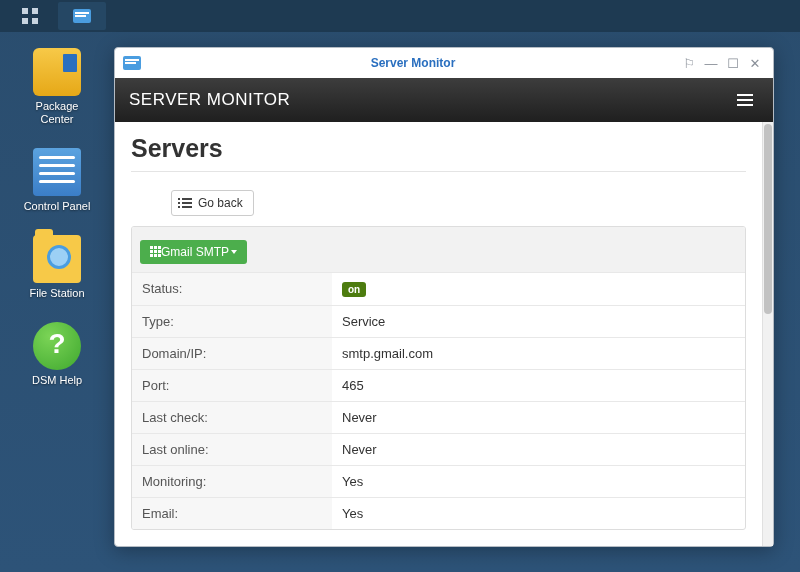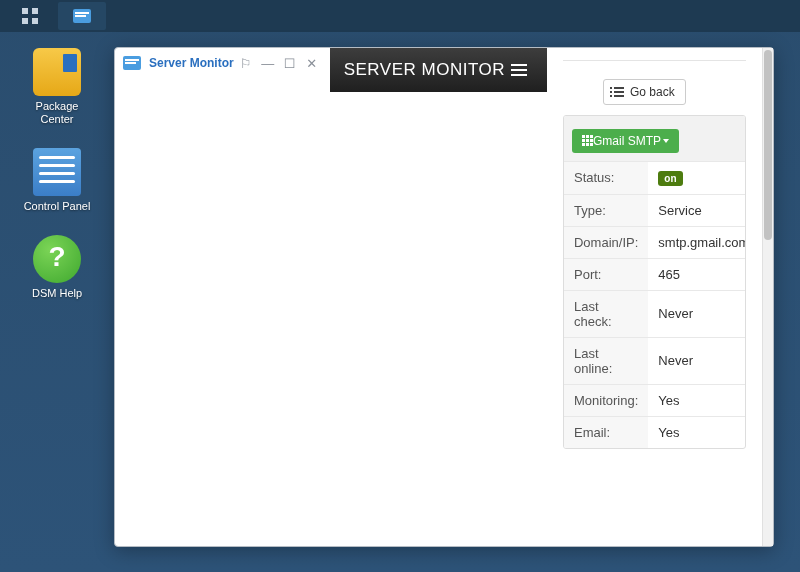--- a/index.html
+++ b/index.html
@@ -37,21 +37,21 @@
 .pkg-ic::after{content:'';position:absolute;right:4px;top:6px;width:14px;height:18px;background:#2a6fbf;border-radius:1px;}
 .cp-ic{background:linear-gradient(#5ba3e0,#3b7ec8);border-radius:4px;}
 .cp-ic::before{content:'';position:absolute;left:6px;top:8px;right:6px;height:3px;background:#fff;border-radius:2px;box-shadow:0 8px 0 #fff,0 16px 0 #fff,0 24px 0 #fff;}
 .fs-ic{width:48px;height:40px;margin-top:4px;background:#f7c948;border-radius:4px;position:relative;}
 .fs-ic::before{content:'';position:absolute;top:-6px;left:2px;width:18px;height:8px;background:#f7c948;border-radius:3px 3px 0 0;}
 .fs-ic::after{content:'';position:absolute;top:10px;left:14px;width:18px;height:18px;border:3px solid #4a9de0;border-radius:50%;background:#9cd0f5;}
 .help-ic{width:44px;height:44px;margin:2px auto;background:radial-gradient(circle at 35% 30%,#7bd456,#3fa82f);border-radius:50%;color:#fff;font-size:28px;font-weight:bold;line-height:44px;text-align:center;}
 .window {
   position:absolute; top:47px; left:114px; width:660px; height:500px;
   background:#fff; border:1px solid #b5bcc4; border-radius:4px;
-  box-shadow:0 4px 20px rgba(0,0,0,.3); display:flex; flex-direction:row;
+  box-shadow:0 4px 20px rgba(0,0,0,.3); display:flex; flex-direction:column;
 }
 .titlebar { height:30px; display:flex; align-items:center; padding:0 8px; }
 .titlebar .ic { width:18px; height:14px; margin-right:8px; }
 .titlebar .ttl { flex:1; text-align:center; color:#2a6fbf; font-size:12px; font-weight:bold; }
 .tb-ctrl { width:20px; height:20px; display:flex; align-items:center; justify-content:center; color:#8a9099; font-size:13px; margin-left:2px;}
 .app-header { height:44px; background:linear-gradient(#3d3d3d,#1f1f1f); color:#fff; display:flex; align-items:center; padding:0 14px; }
 .app-header .t { font-size:17px; font-weight:300; letter-spacing:.5px; }
 .hamburger { margin-left:auto; display:flex; flex-direction:column; gap:3px; padding:6px;}
 .hamburger span { width:16px; height:2px; background:#fff; }
 .content { flex:1; overflow:hidden; position:relative; display:flex; }
@@ -104,20 +104,24 @@
   <div class="d-icon">
     <div class="gl pkg-ic"></div>
     <div class="lbl">Package
 Center</div>
   </div>
   <div class="d-icon">
     <div class="gl cp-ic"></div>
     <div class="lbl">Control Panel</div>
   </div>
   <div class="d-icon">
+    <div class="gl fs-ic"></div>
+    <div class="lbl">File Station</div>
+  </div>
+  <div class="d-icon">
     <div class="gl help-ic">?</div>
     <div class="lbl">DSM Help</div>
   </div>
 </div>
 
 <div class="window">
   <div class="titlebar">
     <div class="ic monitor-glyph"></div>
     <div class="ttl">Server Monitor</div>
     <div class="tb-ctrl">⚐</div>
@@ -128,20 +132,21 @@
   <div class="app-header">
     <div class="t">SERVER MONITOR</div>
     <div class="hamburger">
         <span></span>
         <span></span>
         <span></span>
       </div>
   </div>
   <div class="content">
     <div class="content-inner">
+      <div class="page-title">Servers</div>
       <div class="hr"></div>
       <div class="go-back">
         <div class="list-glyph">
             <span></span>
             <span></span>
             <span></span>
           </div>
         <span>Go back</span>
       </div>
       <div class="panel">

